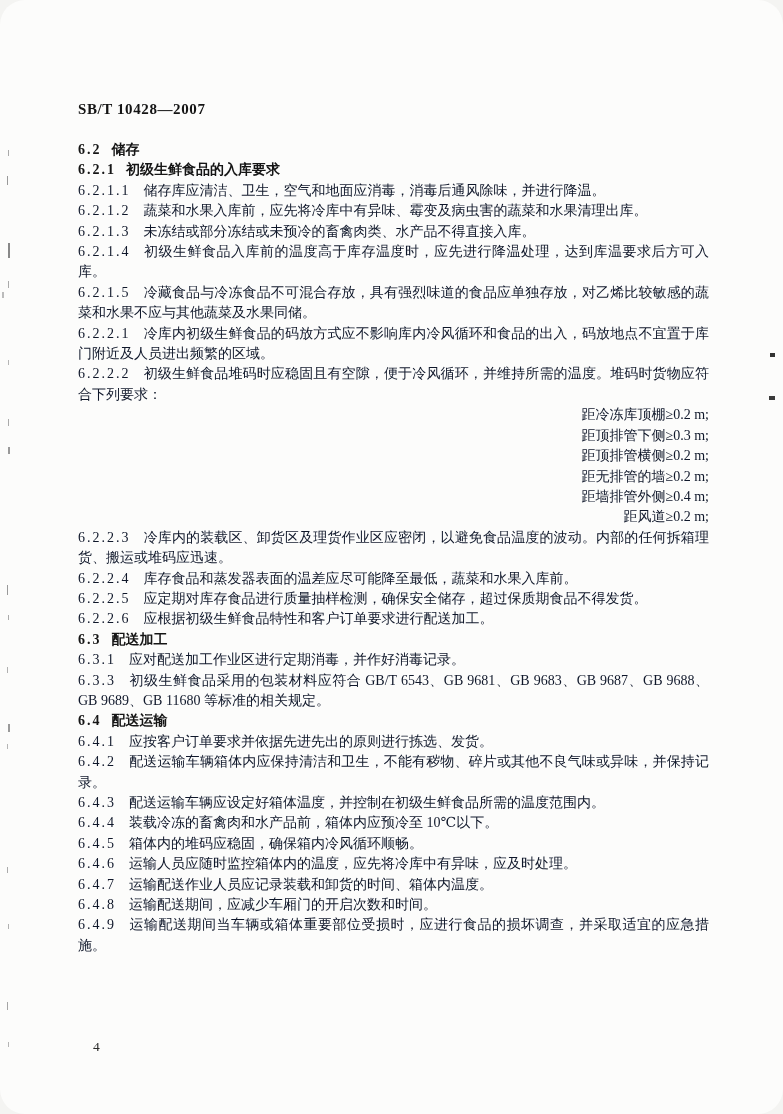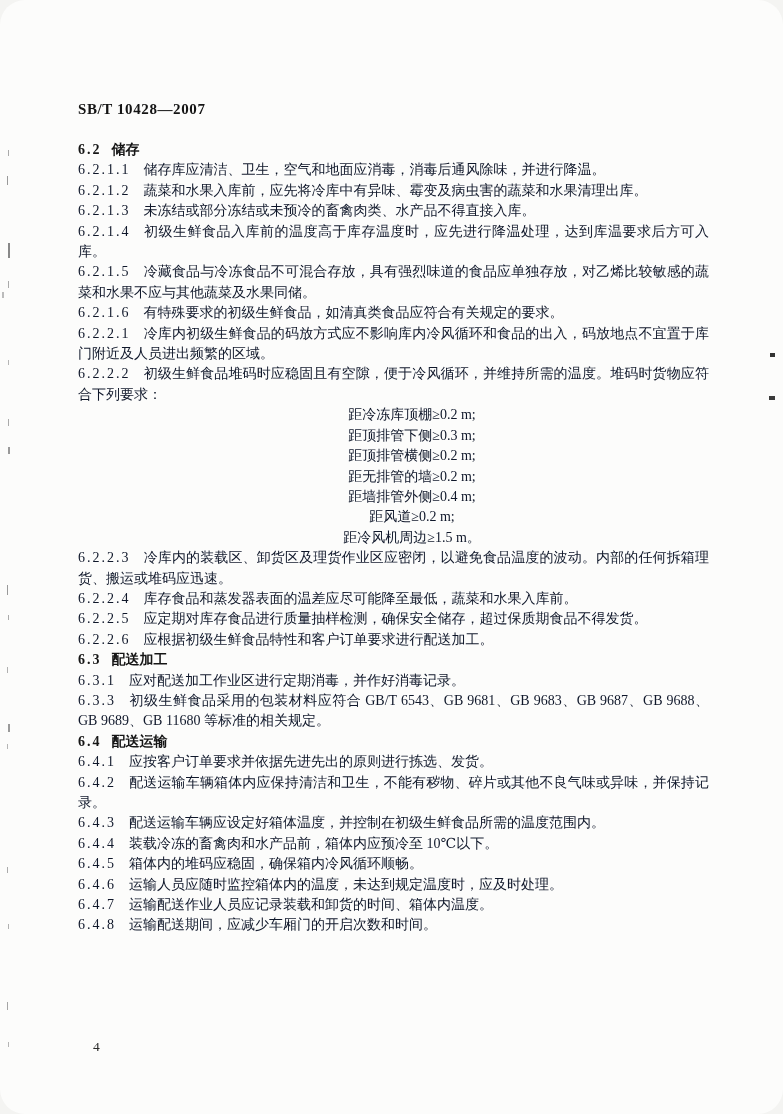--- a/index.html
+++ b/index.html
@@ -45,71 +45,71 @@
     text-align: left;
   }
   .num {
     letter-spacing: 2px;
     margin-right: 13px;
     white-space: nowrap;
     text-align: center;
   }
   .heading .num { margin-right: 10px; }
   .req-list { padding-left: 37px; }
-  .req-list p { text-align: center; }
+  .req-list p { text-align: right; }
   .page-number {
     position: absolute;
     left: 93px;
     top: 1039px;
     font-size: 13.5px;
     color: #2a2a2a;
   }
   .art { position: absolute; }
 </style>
 </head>
 <body>
 
 <div class="page">
   <div class="std-header">SB/T 10428—2007</div>
 
   <main class="content">
       <p class="heading"><span class="num">6.2</span><span class="txt">储存</span></p>
+      <p class="heading"><span class="num">6.2.1</span><span class="txt">初级生鲜食品的入库要求</span></p>
       <p class="clause"><span class="num">6.2.1.1</span><span class="txt">储存库应清洁、卫生，空气和地面应消毒，消毒后通风除味，并进行降温。</span></p>
       <p class="clause"><span class="num">6.2.1.2</span><span class="txt">蔬菜和水果入库前，应先将冷库中有异味、霉变及病虫害的蔬菜和水果清理出库。</span></p>
       <p class="clause"><span class="num">6.2.1.3</span><span class="txt">未冻结或部分冻结或未预冷的畜禽肉类、水产品不得直接入库。</span></p>
       <p class="clause"><span class="num">6.2.1.4</span><span class="txt">初级生鲜食品入库前的温度高于库存温度时，应先进行降温处理，达到库温要求后方可入库。</span></p>
       <p class="clause"><span class="num">6.2.1.5</span><span class="txt">冷藏食品与冷冻食品不可混合存放，具有强烈味道的食品应单独存放，对乙烯比较敏感的蔬菜和水果不应与其他蔬菜及水果同储。</span></p>
-      <p class="clause"><span class="num">6.2.1.6</span><span class="txt">有特殊要求的初级生鲜食品，如清真类食品应符合有关规定的要求。</span></p>
       <p class="clause"><span class="num">6.2.2.1</span><span class="txt">冷库内初级生鲜食品的码放方式应不影响库内冷风循环和食品的出入，码放地点不宜置于库门附近及人员进出频繁的区域。</span></p>
       <p class="clause"><span class="num">6.2.2.2</span><span class="txt">初级生鲜食品堆码时应稳固且有空隙，便于冷风循环，并维持所需的温度。堆码时货物应符合下列要求：</span></p>
       <div class="req-list">
         <p class="list-item">距冷冻库顶棚≥0.2 m;</p>
         <p class="list-item">距顶排管下侧≥0.3 m;</p>
         <p class="list-item">距顶排管横侧≥0.2 m;</p>
         <p class="list-item">距无排管的墙≥0.2 m;</p>
         <p class="list-item">距墙排管外侧≥0.4 m;</p>
         <p class="list-item">距风道≥0.2 m;</p>
-        <p class="list-item">距冷风机周边≥1.5 m。</p>
       </div>
       <p class="clause"><span class="num">6.2.2.3</span><span class="txt">冷库内的装载区、卸货区及理货作业区应密闭，以避免食品温度的波动。内部的任何拆箱理货、搬运或堆码应迅速。</span></p>
       <p class="clause"><span class="num">6.2.2.4</span><span class="txt">库存食品和蒸发器表面的温差应尽可能降至最低，蔬菜和水果入库前。</span></p>
       <p class="clause"><span class="num">6.2.2.5</span><span class="txt">应定期对库存食品进行质量抽样检测，确保安全储存，超过保质期食品不得发货。</span></p>
       <p class="clause"><span class="num">6.2.2.6</span><span class="txt">应根据初级生鲜食品特性和客户订单要求进行配送加工。</span></p>
       <p class="heading"><span class="num">6.3</span><span class="txt">配送加工</span></p>
       <p class="clause"><span class="num">6.3.1</span><span class="txt">应对配送加工作业区进行定期消毒，并作好消毒记录。</span></p>
       <p class="clause"><span class="num">6.3.3</span><span class="txt">初级生鲜食品采用的包装材料应符合 GB/T 6543、GB 9681、GB 9683、GB 9687、GB 9688、GB 9689、GB 11680 等标准的相关规定。</span></p>
       <p class="heading"><span class="num">6.4</span><span class="txt">配送运输</span></p>
       <p class="clause"><span class="num">6.4.1</span><span class="txt">应按客户订单要求并依据先进先出的原则进行拣选、发货。</span></p>
       <p class="clause"><span class="num">6.4.2</span><span class="txt">配送运输车辆箱体内应保持清洁和卫生，不能有秽物、碎片或其他不良气味或异味，并保持记录。</span></p>
       <p class="clause"><span class="num">6.4.3</span><span class="txt">配送运输车辆应设定好箱体温度，并控制在初级生鲜食品所需的温度范围内。</span></p>
       <p class="clause"><span class="num">6.4.4</span><span class="txt">装载冷冻的畜禽肉和水产品前，箱体内应预冷至 10℃以下。</span></p>
       <p class="clause"><span class="num">6.4.5</span><span class="txt">箱体内的堆码应稳固，确保箱内冷风循环顺畅。</span></p>
-      <p class="clause"><span class="num">6.4.6</span><span class="txt">运输人员应随时监控箱体内的温度，未达到规定温度时，应及时处理。</span></p>
+      <p class="clause"><span class="num">6.4.6</span><span class="txt">运输人员应随时监控箱体内的温度，应先将冷库中有异味，应及时处理。</span></p>
       <p class="clause"><span class="num">6.4.7</span><span class="txt">运输配送作业人员应记录装载和卸货的时间、箱体内温度。</span></p>
       <p class="clause"><span class="num">6.4.8</span><span class="txt">运输配送期间，应减少车厢门的开启次数和时间。</span></p>
+      <p class="clause"><span class="num">6.4.9</span><span class="txt">运输配送期间当车辆或箱体重要部位受损时，应进行食品的损坏调查，并采取适宜的应急措施。</span></p>
     </main>
 
   <div class="page-number">4</div>
 
   <div class="art" style="left:8px;top:150px;width:1px;height:6px;background:#aaa;"></div>
   <div class="art" style="left:7px;top:176px;width:1px;height:9px;background:#999;"></div>
   <div class="art" style="left:8px;top:243px;width:2px;height:15px;background:#888;"></div>
   <div class="art" style="left:8px;top:281px;width:1px;height:7px;background:#aaa;"></div>
   <div class="art" style="left:2px;top:292px;width:2px;height:6px;background:#bbb;"></div>
   <div class="art" style="left:8px;top:360px;width:1px;height:5px;background:#b5b5b5;"></div>

